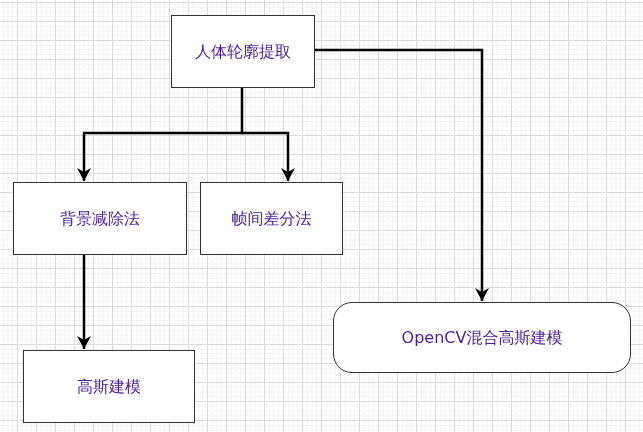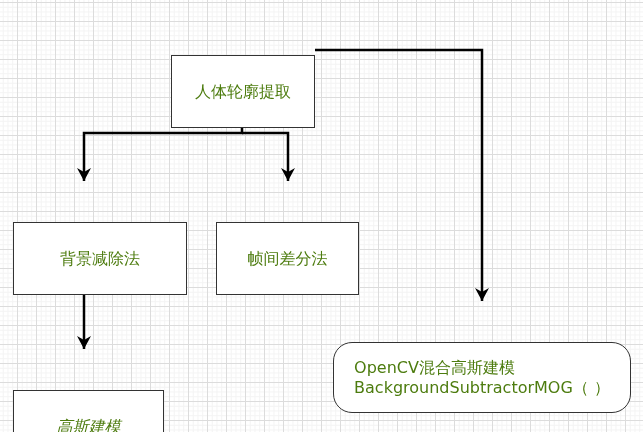--- a/index.html
+++ b/index.html
@@ -12,27 +12,27 @@
       linear-gradient(to right, #f3f3f3 1px, transparent 1px),
       linear-gradient(to bottom, #f3f3f3 1px, transparent 1px);
     background-size: 19px 19px, 19px 19px, 4.75px 4.75px, 4.75px 4.75px;
     background-position: 17px 2px, 17px 2px, 17px 2px, 17px 2px;
     font-family: "DejaVu Sans", "Liberation Sans", sans-serif;
   }
   .node {
     position:absolute; box-sizing:border-box;
     background:#fff; border:1.5px solid #333;
     display:flex; align-items:center; justify-content:center;
-    text-align:left; font-size:16px; color:#4d7c0f; line-height:20px;margin-top:40px;
+    text-align:center; font-size:16px; color:#4c1d95; line-height:20px;
   }
   #n-top { left:171px; top:15px; width:144px; height:73px; }
   #n-bg { left:13px; top:182px; width:174px; height:73px; }
-  #n-fd { left:216px; top:182px; width:143px; height:73px; }
+  #n-fd { left:200px; top:182px; width:143px; height:73px; }
   #n-cv { left:333px; top:302px; width:298px; height:71px; font-size:16px;border-radius:19px; }
-  #n-gm { left:13px; top:350px; width:151px; height:73px;font-style:italic; }
+  #n-gm { left:23px; top:350px; width:172px; height:73px; }
   svg.edges { position:absolute; left:0; top:0; }
 </style>
 </head>
 <body>
 
 <svg class="edges" width="643" height="432">
   <defs>
     <marker id="arr" markerWidth="10" markerHeight="10" refX="5" refY="9" orient="auto" markerUnits="userSpaceOnUse">
       <path d="M0,0 L5,9 L10,0 L5,3 Z" fill="#000"></path>
     </marker>
@@ -52,18 +52,17 @@
 </div>
 <div class="node" id="n-bg">
   <span>背景减除法</span>
 </div>
 <div class="node" id="n-fd">
   <span>帧间差分法</span>
 </div>
 <div class="node" id="n-cv">
   <div>
     <div>OpenCV混合高斯建模</div>
-    <div>BackgroundSubtractorMOG（ ）</div>
   </div>
 </div>
 <div class="node" id="n-gm">
   <span>高斯建模</span>
 </div>
 
 </body></html>

